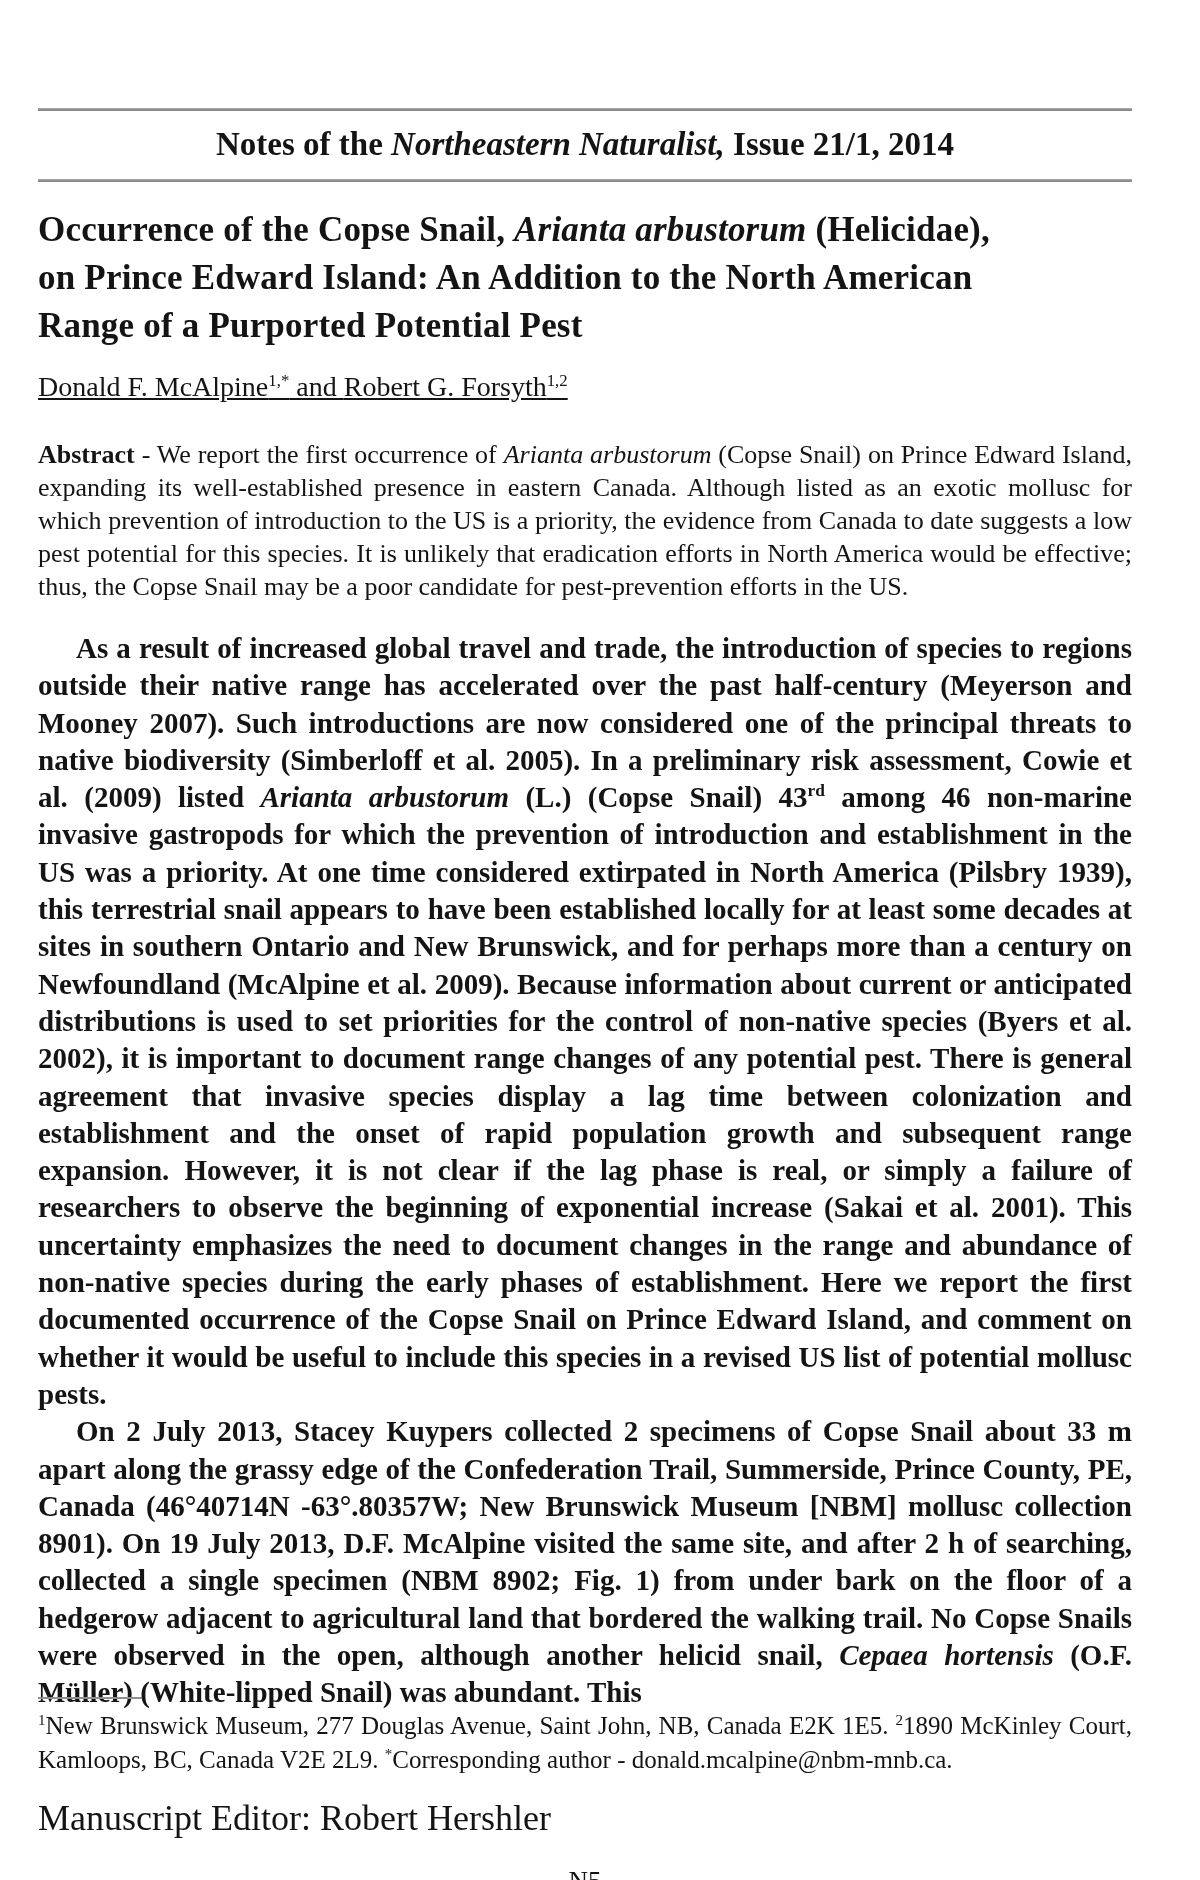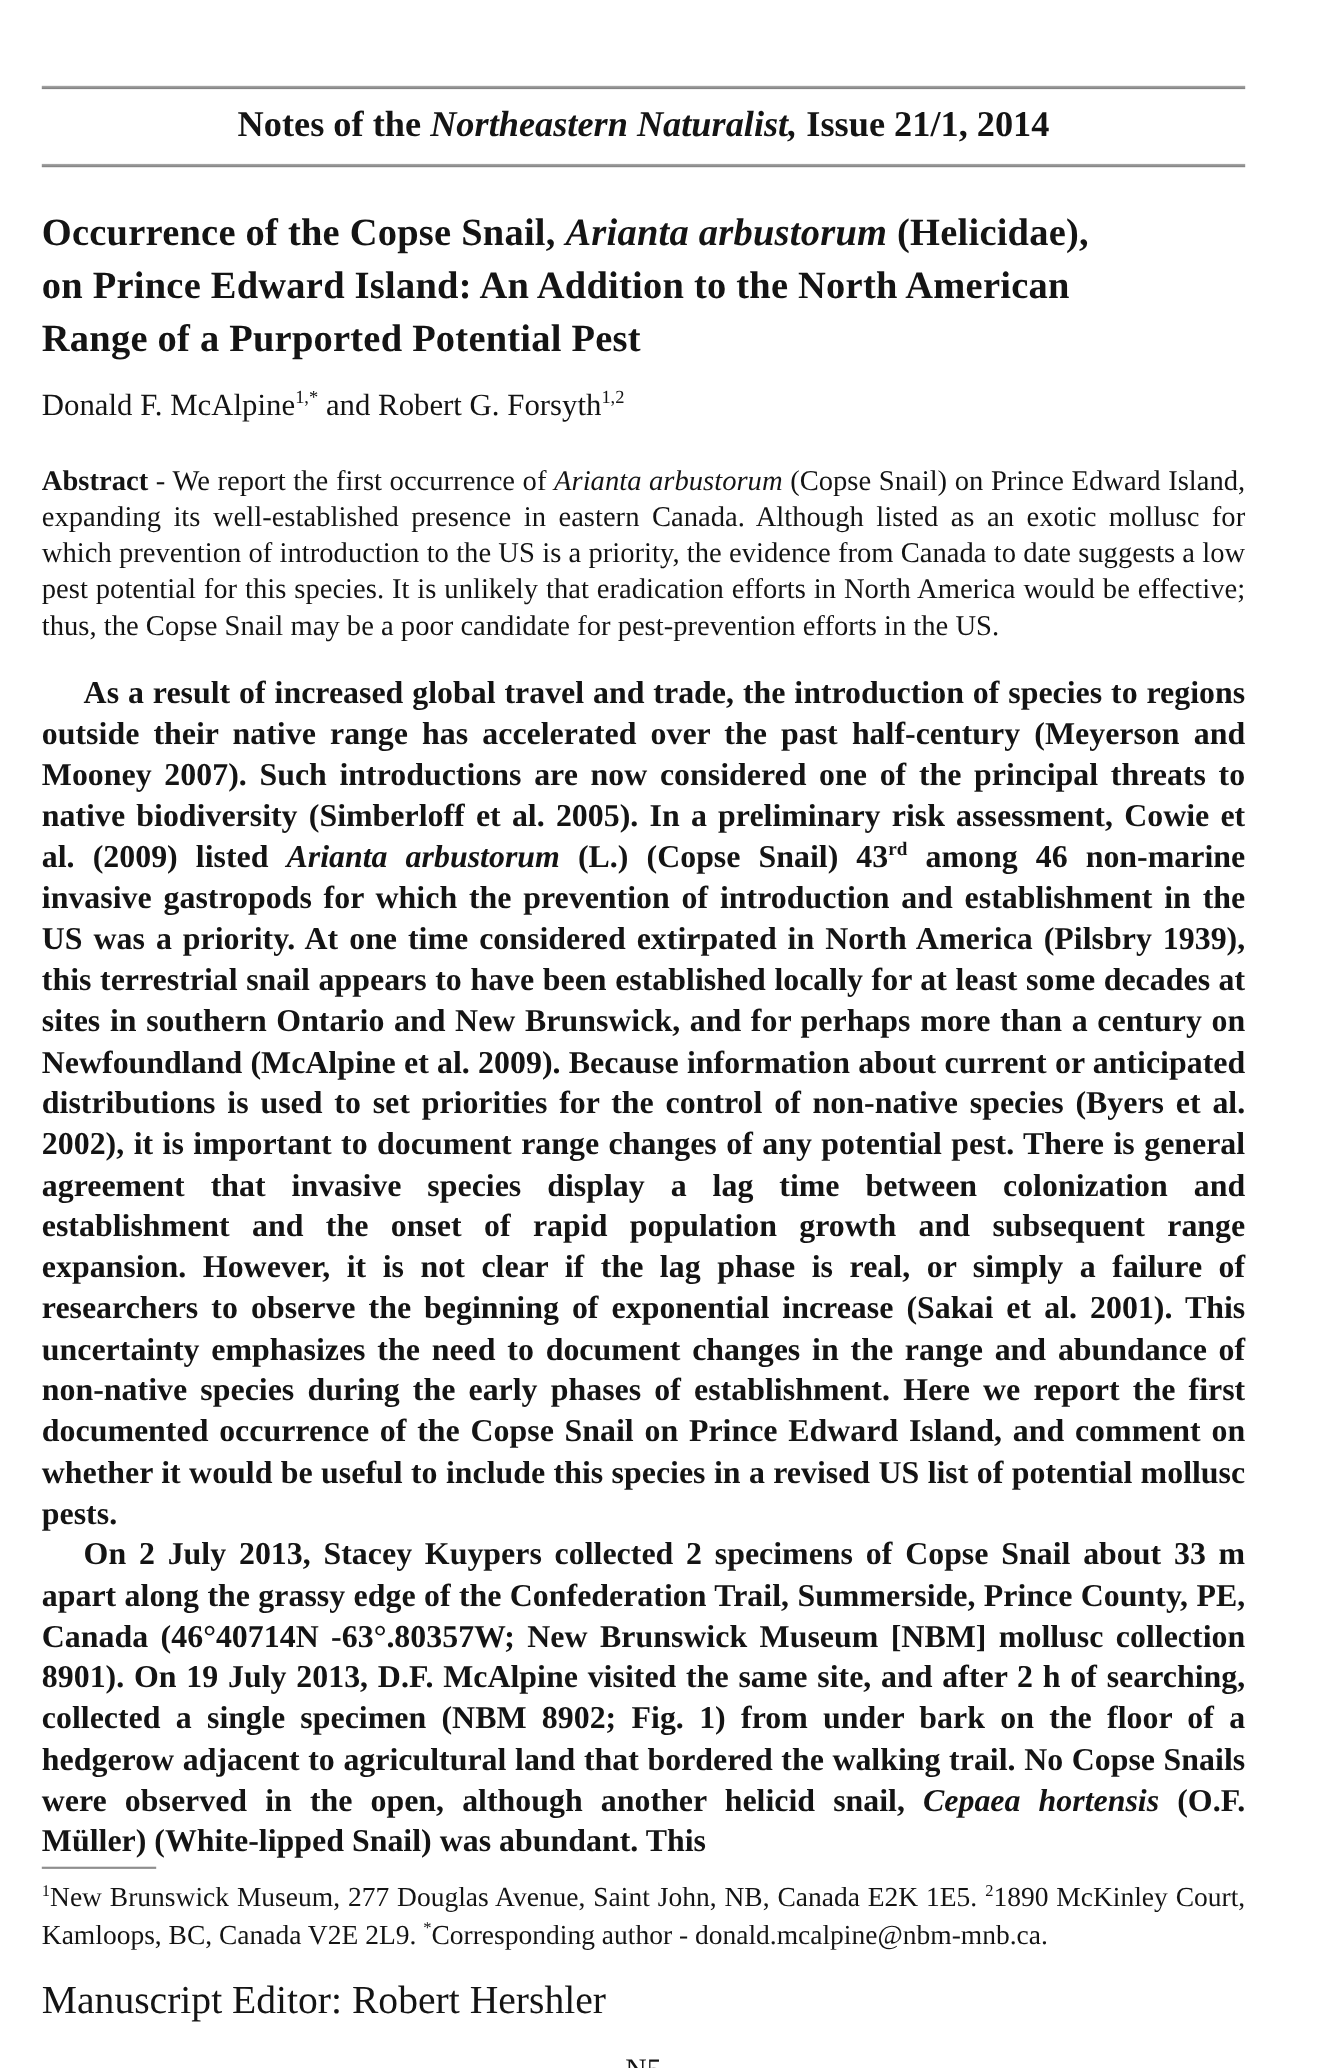--- a/index.html
+++ b/index.html
@@ -12,46 +12,47 @@
     height: 1880px;
     font-family: "Liberation Serif", serif;
     color: #141414;
     position: relative;
     overflow: hidden;
   }
   .page {
     box-sizing: border-box;
     width: 1200px;
     height: 1748px;
-    padding: 78px 68px 0 38px;
+    padding: 108px 68px 0 38px;
     position: relative;
   }
   .rule {
     height: 3px;
     background: linear-gradient(#aaaaaa, #7d7d7d);
   }
   .journal-header {
     text-align: center;
     font-weight: bold;
     font-size: 33px;
     line-height: 40px;
     padding: 13px 0 15px 0;
   }
   .italic { font-style: italic; }
   .title {
     font-size: 35px;
     font-weight: bold;
     line-height: 48px;
-    margin: 36px 0 0 0;
+    margin: 24px 0 0 0;
     letter-spacing: 0.2px;
   }
   .authors {
     font-size: 28px;
     line-height: 34px;
     margin-top: 20px;
+    text-decoration: underline;
   }
   sup {
     font-size: 60%;
     vertical-align: super;
     line-height: 0;
   }
   .abstract {
     font-size: 26px;
     line-height: 33px;
     text-align: justify;

